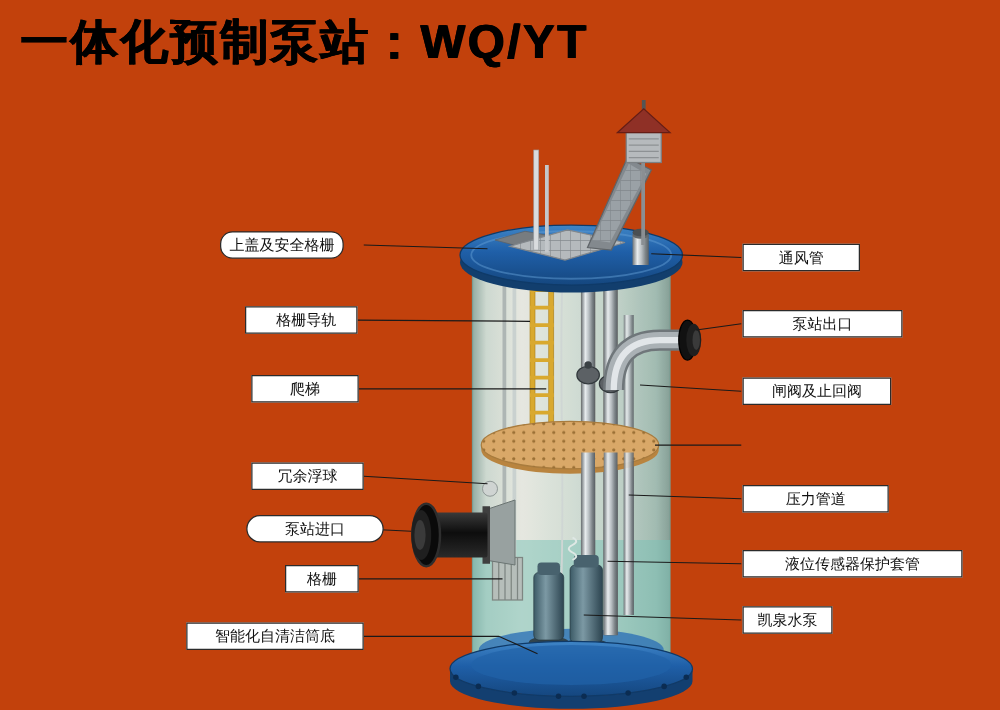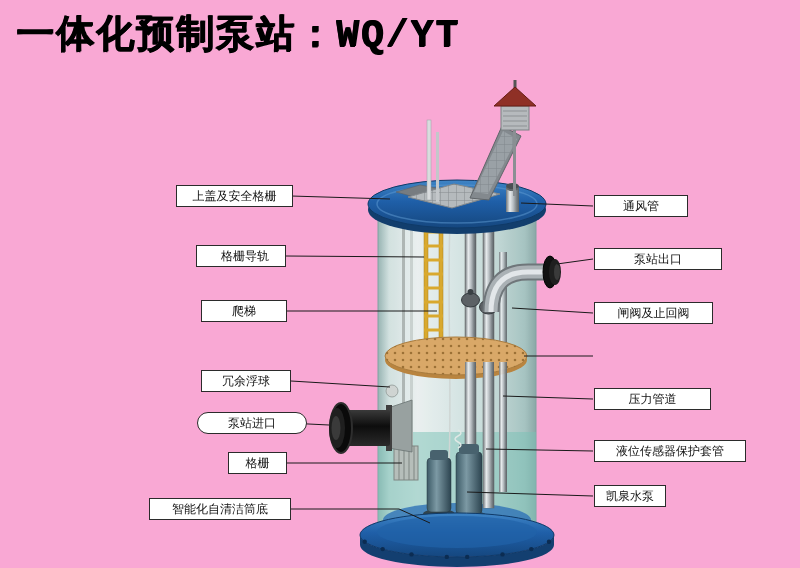--- a/index.html
+++ b/index.html
@@ -1,17 +1,17 @@
 <!DOCTYPE html>
 <html><head>
 <meta charset="utf-8">
 <style>
   html,body{margin:0;padding:0;background:#fff;}
-  .stage{position:relative;width:800px;height:568px;background:#f9a8d4;overflow:hidden;
-         font-family:Liberation Mono, monospace;}
+  .stage{position:relative;width:800px;height:568px;background:#c2410c;overflow:hidden;
+         font-family:Liberation Sans, sans-serif;}
   .title{position:absolute;left:16px;top:8px;font-size:38px;font-weight:bold;color:#000;
          letter-spacing:2px;white-space:nowrap;
          text-shadow:1px 0 0 #000, 0 .5px 0 #000;}
   .diagram-svg{position:absolute;left:0;top:0;width:800px;height:568px;}
   .lbl{position:absolute;height:22px;box-sizing:border-box;border:1px solid #2b2b2b;background:#fff;
        display:flex;align-items:center;justify-content:center;font-size:12px;color:#111;
        white-space:nowrap;padding:0 4px;}
 </style>
 </head>
 <body>
@@ -205,28 +205,28 @@
       <path d="M593,206L521,203"></path>
       <path d="M593,259L557,264"></path>
       <path d="M593,313L512,308"></path>
       <path d="M593,356L524,356"></path>
       <path d="M593,399L503,396"></path>
       <path d="M593,451L486,449"></path>
       <path d="M593,496L467,492"></path>
     </g>
   </svg>
 
-  <div class="lbl" style="left:176px;top:185px;width:117px;">上盖及安全格栅</div>
+  <div class="lbl" style="left:176px;top:185px;width:99px;border-radius:10px;">上盖及安全格栅</div>
   <div class="lbl" style="left:196px;top:245px;width:90px;padding-left:12px;">格栅导轨</div>
   <div class="lbl" style="left:201px;top:370px;width:90px;">冗余浮球</div>
   <div class="lbl" style="left:201px;top:300px;width:86px;">爬梯</div>
   <div class="lbl" style="left:197px;top:412px;width:110px;border-radius:11px;">泵站进口</div>
   <div class="lbl" style="left:228px;top:452px;width:59px;">格栅</div>
   <div class="lbl" style="left:149px;top:498px;width:142px;">智能化自清洁筒底</div>
 
   <div class="lbl" style="left:594px;top:195px;width:94px;">通风管</div>
   <div class="lbl" style="left:594px;top:248px;width:128px;">泵站出口</div>
   <div class="lbl" style="left:594px;top:302px;width:119px;">闸阀及止回阀</div>
   <div class="lbl" style="left:594px;top:388px;width:117px;">压力管道</div>
-  <div class="lbl" style="left:594px;top:440px;width:152px;">液位传感器保护套管</div>
+  <div class="lbl" style="left:594px;top:440px;width:176px;">液位传感器保护套管</div>
   <div class="lbl" style="left:594px;top:485px;width:72px;">凯泉水泵</div>
 
 </div>
 
 </body></html>

